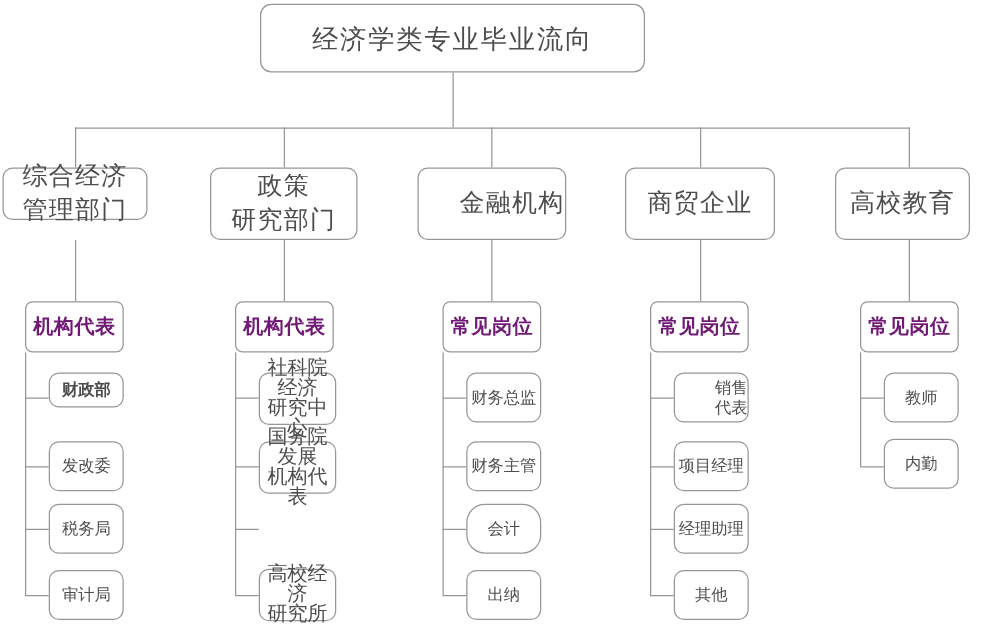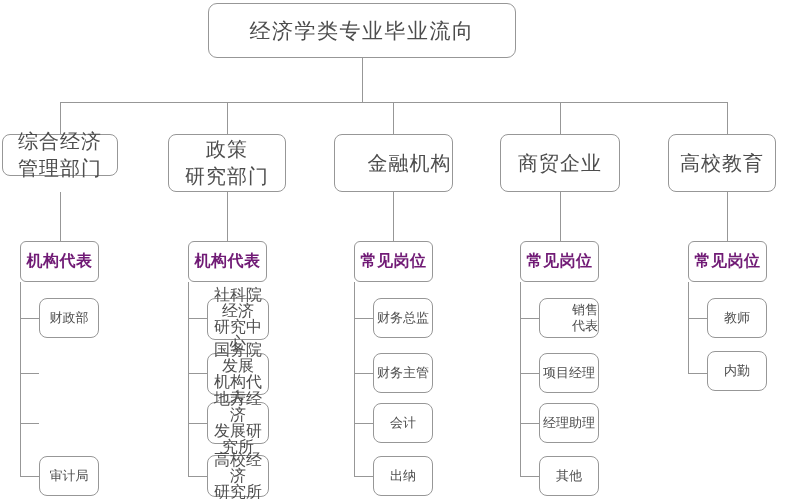--- a/index.html
+++ b/index.html
@@ -79,35 +79,35 @@
   <div class="box branch" style="left:334px; top:134px; width:119px; height:58px;padding-left:32px;">金融机构</div>
   <div class="box branch" style="left:500px; top:134px; width:120px; height:58px;">商贸企业</div>
   <div class="box branch" style="left:668px; top:134px; width:108px; height:58px;">高校教育</div>
 
   <div class="box sub" style="left:20px; top:241px; width:79px; height:41px;">机构代表</div>
   <div class="box sub" style="left:188px; top:241px; width:79px; height:41px;">机构代表</div>
   <div class="box sub" style="left:354px; top:241px; width:79px; height:41px;">常见岗位</div>
   <div class="box sub" style="left:520px; top:241px; width:79px; height:41px;">常见岗位</div>
   <div class="box sub" style="left:688px; top:241px; width:79px; height:41px;">常见岗位</div>
 
-  <div class="box leaf" style="left:39px; top:298px; width:60px; height:40px;">财政部</div>
+  <div class="box leaf" style="left:39px; top:298px; width:60px; height:28px;font-weight:bold;">财政部</div>
+  <div class="box leaf" style="left:39px; top:353px; width:60px; height:40px;">发改委</div>
+  <div class="box leaf" style="left:39px; top:403px; width:60px; height:40px;">税务局</div>
   <div class="box leaf" style="left:39px; top:456px; width:60px; height:40px;">审计局</div>
 
   <div class="box leaf small" style="left:207px; top:298px; width:62px; height:42px;">社科院经济
 研究中心</div>
   <div class="box leaf small" style="left:207px; top:353px; width:62px; height:42px;">国务院发展
 机构代表</div>
-  <div class="box leaf small" style="left:207px; top:402px; width:62px; height:42px;">地方经济
-发展研究所</div>
   <div class="box leaf" style="left:373px; top:298px; width:60px; height:40px;">财务总监</div>
 
   <div class="box leaf small" style="left:207px; top:455px; width:62px; height:42px;">高校经济
 研究所</div>
   <div class="box leaf" style="left:373px; top:353px; width:60px; height:40px;">财务主管</div>
-  <div class="box leaf" style="left:373px; top:403px; width:60px; height:40px;">会计</div>
+  <div class="box leaf" style="left:373px; top:403px; width:60px; height:40px;border-radius:15px;">会计</div>
   <div class="box leaf" style="left:373px; top:456px; width:60px; height:40px;text-align:right;">出纳</div>
 
   <div class="box leaf" style="left:539px; top:298px; width:60px; height:40px;padding-left:32px;">销售代表</div>
   <div class="box leaf" style="left:539px; top:353px; width:60px; height:40px;">项目经理</div>
   <div class="box leaf" style="left:539px; top:403px; width:60px; height:40px;">经理助理</div>
   <div class="box leaf" style="left:707px; top:298px; width:60px; height:40px;">教师</div>
 
   <div class="box leaf" style="left:539px; top:456px; width:60px; height:40px;">其他</div>
   <div class="box leaf" style="left:707px; top:351px; width:60px; height:40px;">内勤</div>
 

